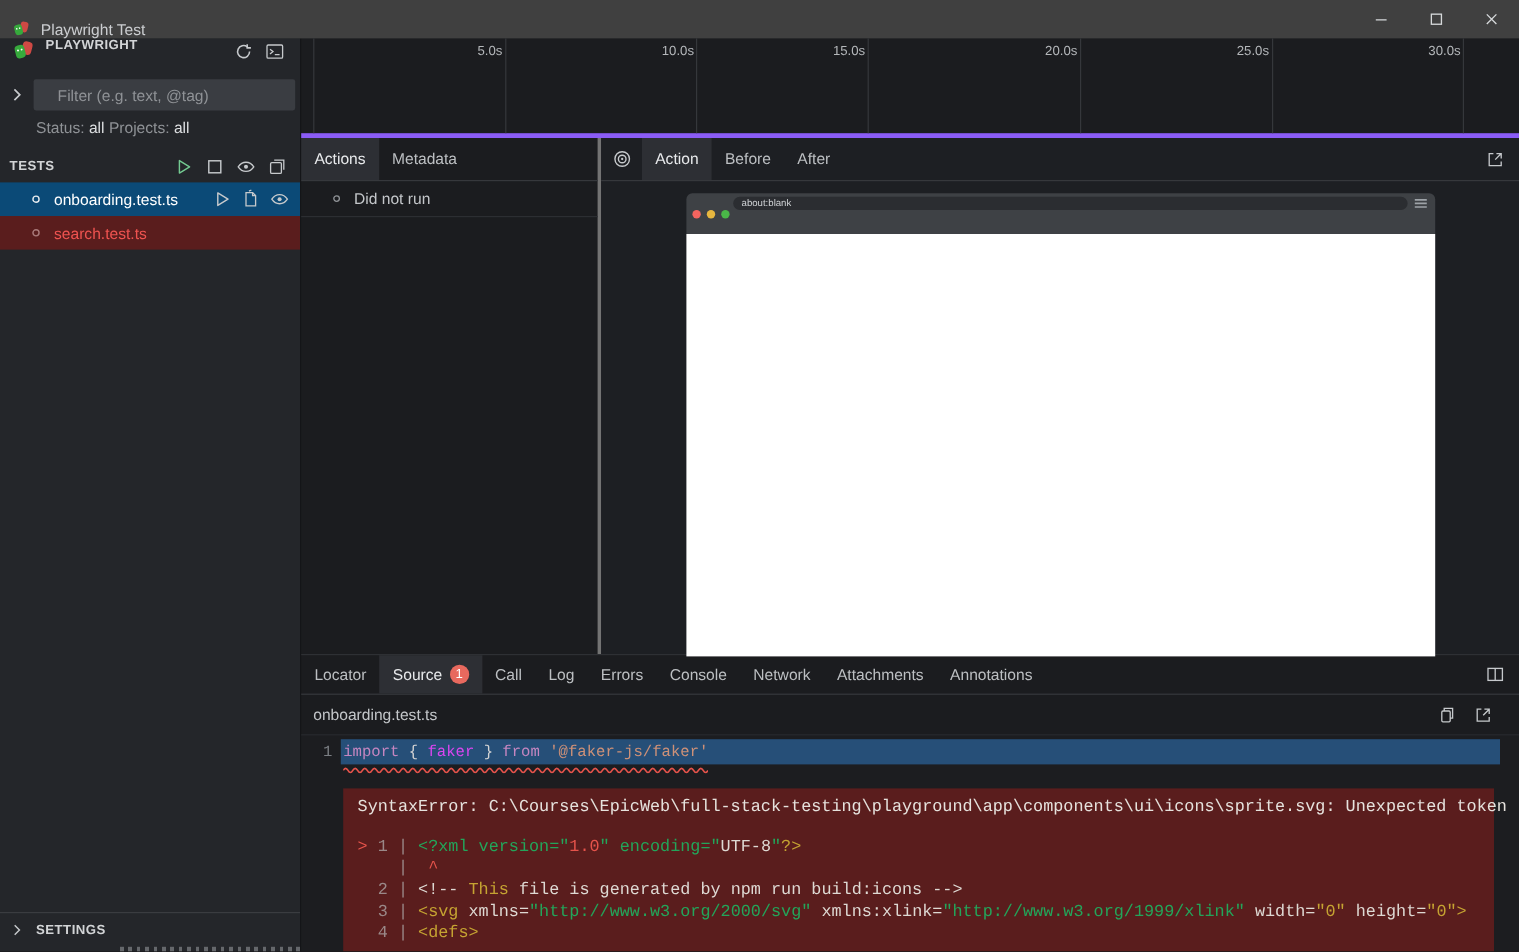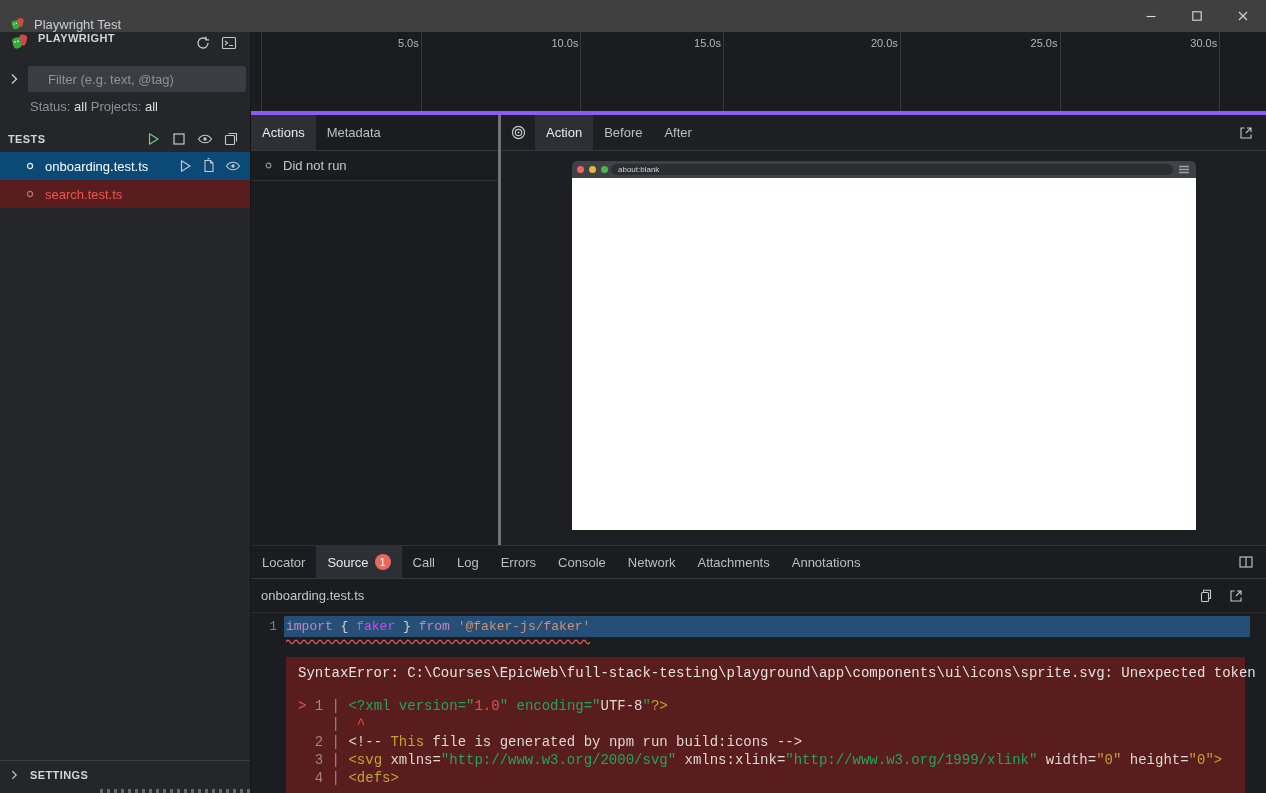--- a/index.html
+++ b/index.html
@@ -51,31 +51,31 @@
 .tick-label{position:absolute;top:5px;right:3px;font-size:11px;color:#b4b7ba;white-space:nowrap}
 
 
 .middle{height:430px;display:flex;min-width:0}
 .tabbar{height:36px;display:flex;align-items:stretch;border-bottom:1px solid #36383c;flex-shrink:0}
 .tab{display:flex;align-items:center;padding:0 11px;font-size:13px;color:#bcbfc2}
 .tab.selected{background:#2d2f34;color:#e8eaec}
 .badge{margin-left:6px;min-width:16px;height:16px;border-radius:8px;background:#e8695e;color:#fff;
   font-size:11px;display:flex;align-items:center;justify-content:center;padding:0 4px}
 .actions-panel{width:250px;display:flex;flex-direction:column;border-right:3px solid #737373;background:#1b1c1f;flex-shrink:0}
-.didnotrun{height:30px;display:flex;align-items:center;border-bottom:1px solid #2c2e32;padding-left:12px;
+.didnotrun{height:30px;display:flex;align-items:center;border-bottom:1px solid #2c2e32;padding-left:24px;
   font-size:13px;color:#c3c6c9}
 .didnotrun .circ{margin-right:9px;display:flex;color:#8f9296}
 .snap-panel{flex:1;display:flex;flex-direction:column;background:#1d1f23;min-width:0}
 .snap-tools{width:34px;display:flex;align-items:center;justify-content:center;color:#c6c9cc}
 .tab-spacer{margin-left:auto;display:flex;align-items:center;padding-right:9px;color:#bcbfc2}
 .snap-body{flex:1;position:relative}
 
 
 .browser{position:absolute;left:71px;top:10px;width:624px;height:369px}
-.browser-bar{height:17px;background:#3e4145;border-radius:5px 5px 0 0;display:flex;align-items:center;position:relative}
+.browser-bar{height:34px;background:#3e4145;border-radius:5px 5px 0 0;display:flex;align-items:center;position:relative}
 .dot{width:7px;height:7px;border-radius:50%;margin-left:5px;flex-shrink:0}
 .dot.red{background:#f4645f}.dot.yellow{background:#e6b63f}.dot.green{background:#4ab748}
 .addr{position:absolute;left:39px;right:23px;top:3px;height:11px;background:#2b2d31;border-radius:6px;
   font-size:8px;color:#d0d3d6;line-height:11px;padding-left:7px;overflow:hidden}
 .menu-ic{position:absolute;right:6px;top:3px;color:#9ea3a8}
 .browser-page{height:352px;background:#ffffff}
 
 
 .bottom{flex:1;display:flex;flex-direction:column;border-top:1px solid #2e3034;min-height:0}
 .bottom .tabbar{height:33px}

